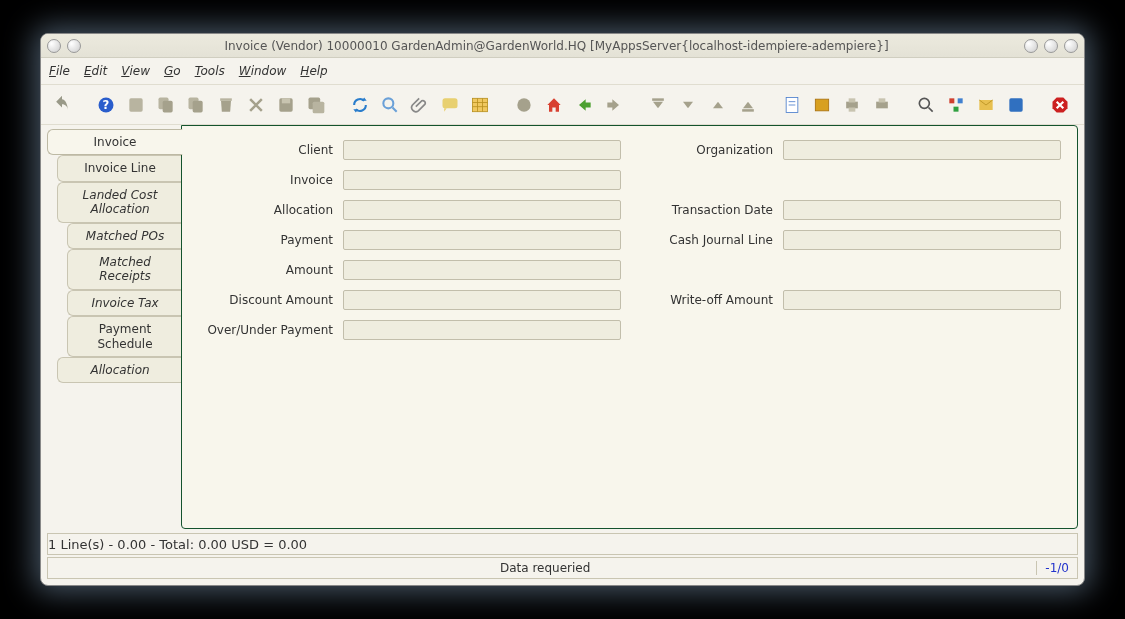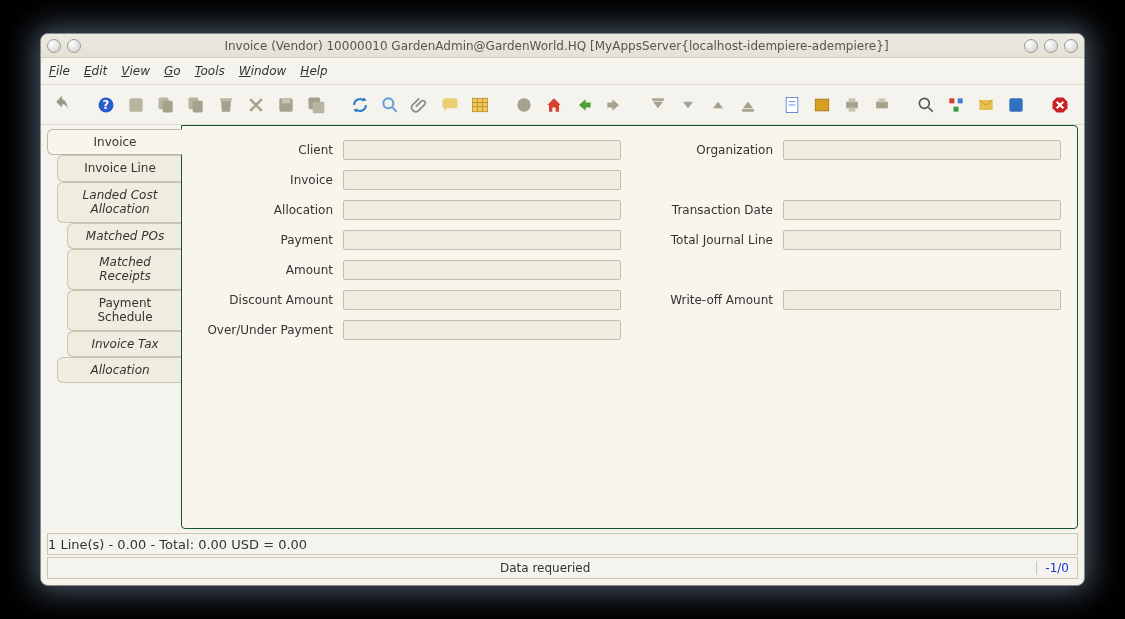--- a/index.html
+++ b/index.html
@@ -380,22 +380,22 @@
   </div>
 
   <div class="content">
 
     <div class="tabs-col">
       <div class="tab active">Invoice</div>
       <div class="tab indent1">Invoice Line</div>
       <div class="tab indent1 italic">Landed Cost Allocation</div>
       <div class="tab indent2 italic">Matched POs</div>
       <div class="tab indent2 italic">Matched Receipts</div>
+      <div class="tab indent2 italic">Invoice Tax</div>
       <div class="tab indent2">Payment Schedule</div>
-      <div class="tab indent2 italic">Invoice Tax</div>
       <div class="tab indent1 italic">Allocation</div>
     </div>
 
     <div class="form-panel">
       <div class="form-grid">
 
         <div class="label">Client</div>
         <input class="field" value="" style="">
         <div class="label">Organization</div>
         <input class="field" value="" style="">
@@ -405,21 +405,21 @@
         <div class="empty-cell"></div>
           <div class="empty-cell"></div>
 
         <div class="label">Allocation</div>
         <input class="field" value="" style="">
         <div class="label">Transaction Date</div>
         <input class="field" value="" style="">
 
         <div class="label">Payment</div>
         <input class="field" value="" style="">
-        <div class="label">Total Journal Line</div>
+        <div class="label">Cash Journal Line</div>
         <input class="field" value="" style="">
 
         <div class="label">Amount</div>
         <input class="field" value="" style="">
         <div class="empty-cell"></div>
           <div class="empty-cell"></div>
 
         <div class="label">Discount Amount</div>
         <input class="field" value="" style="">
         <div class="label">Write-off Amount</div>

